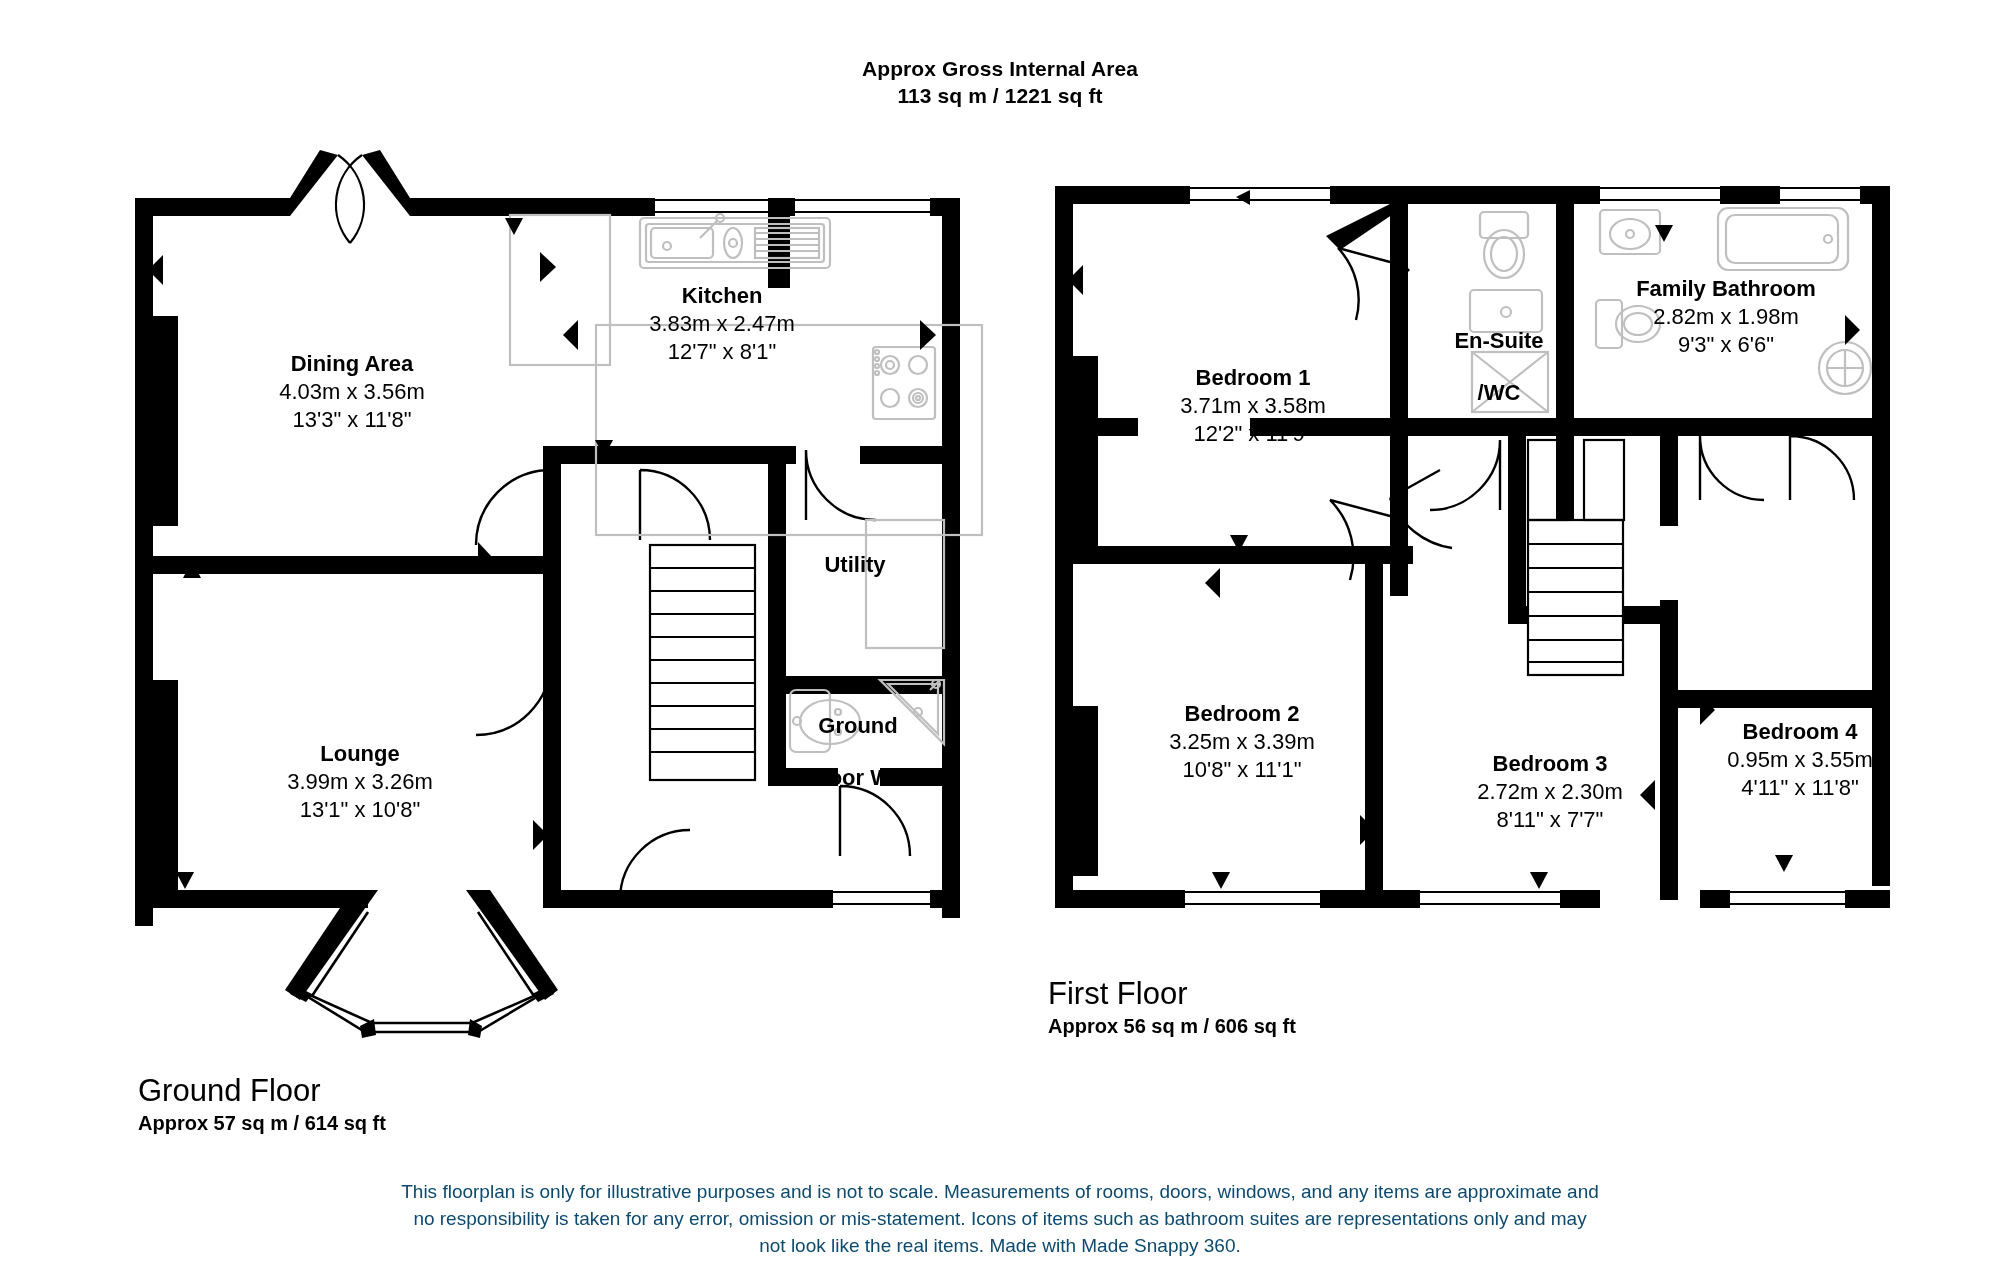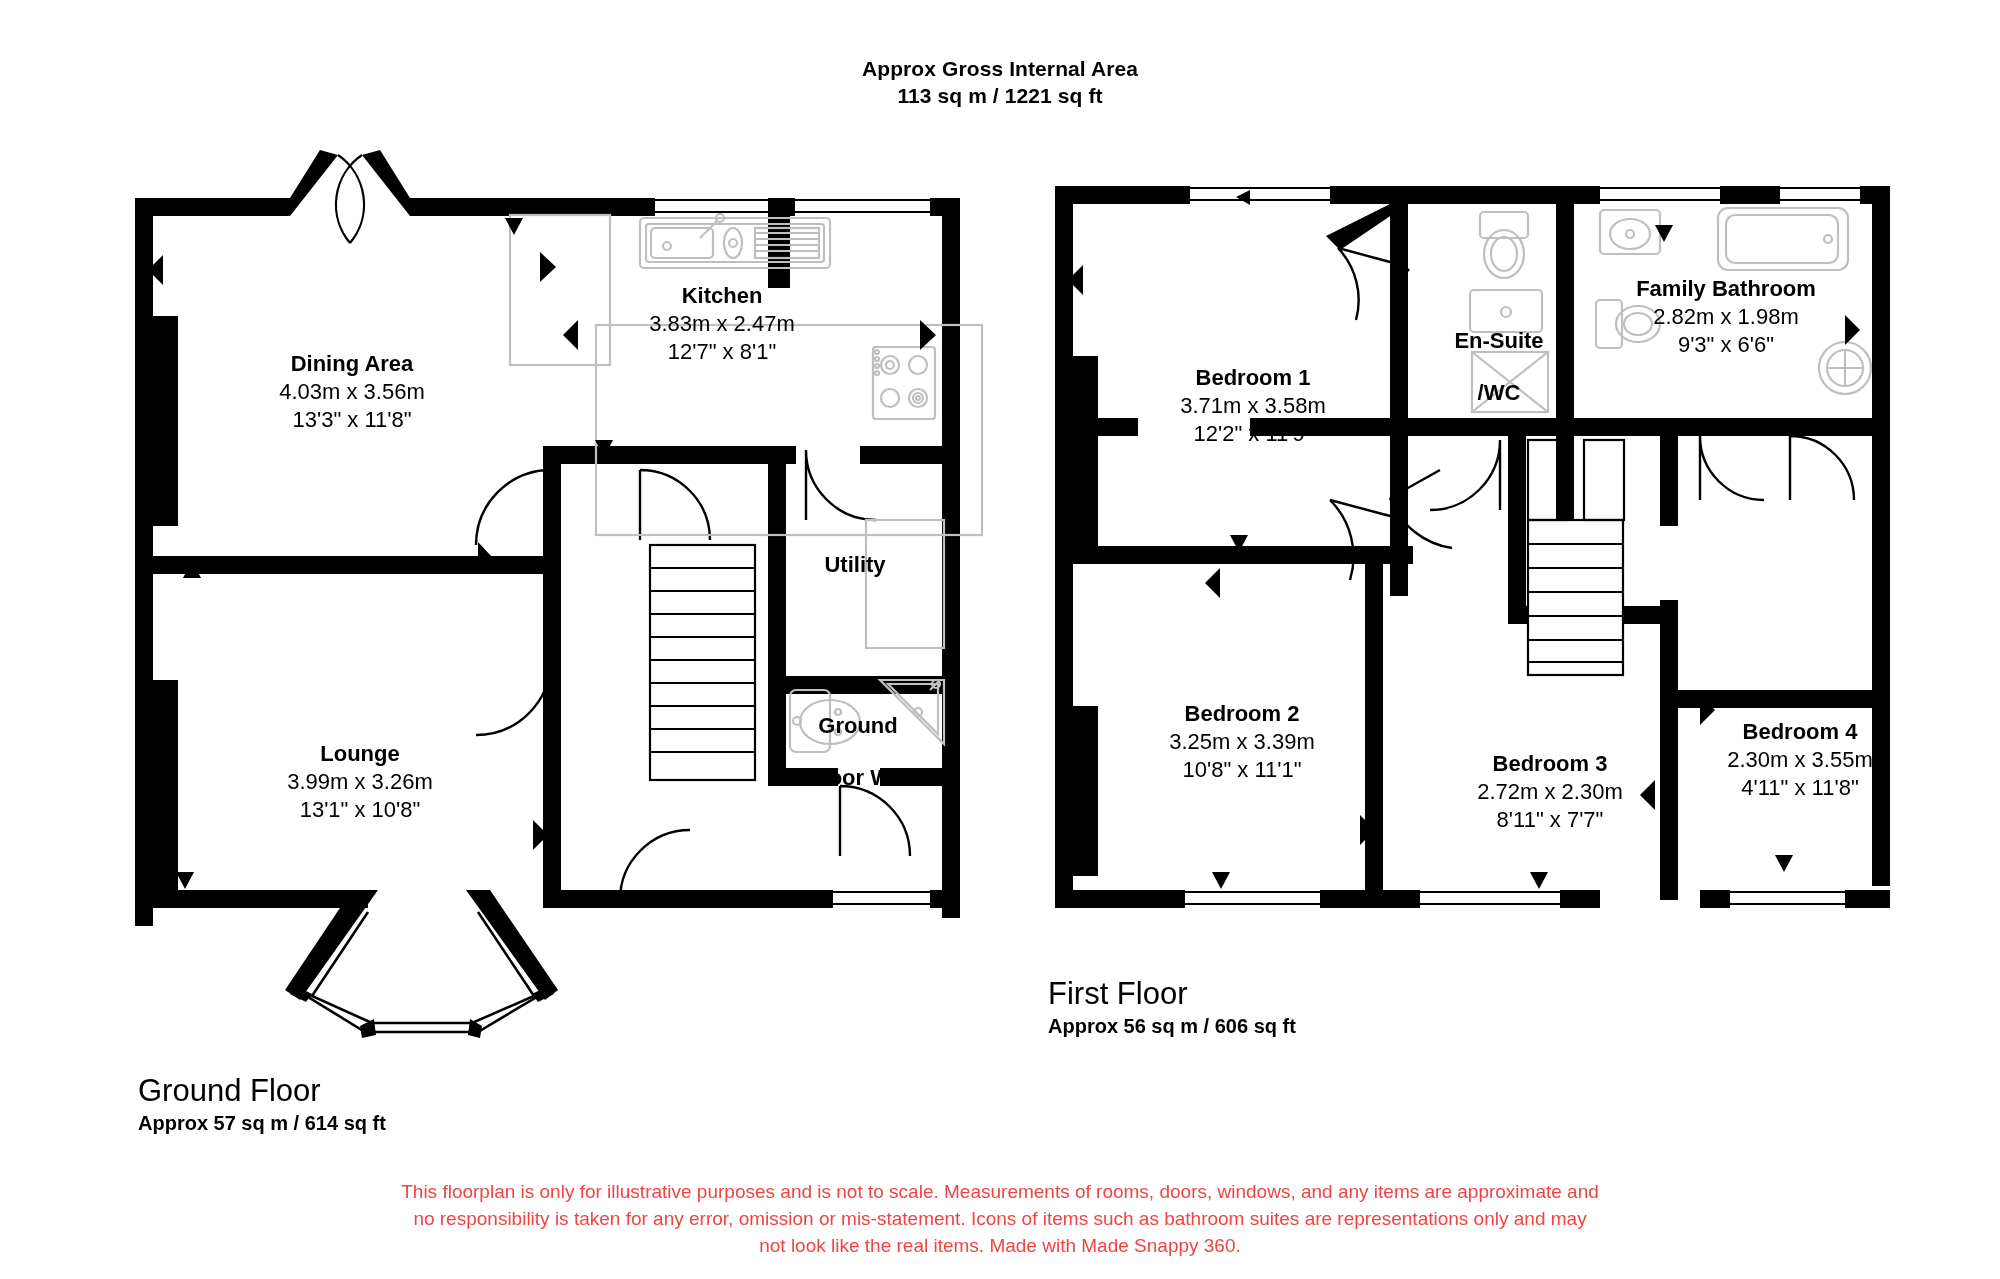--- a/index.html
+++ b/index.html
@@ -79,21 +79,21 @@
 
   #disclaimer {
     position: absolute;
     left: 400px;
     top: 1178px;
     width: 1200px;
     text-align: center;
     font-size: 19px;
     line-height: 27px;
     font-weight: normal;
-    color: #ef4444;
+    color: #0c4a6e;
   }
 </style>
 </head>
 <body>
 
 <div id="stage">
 
   <svg id="plan" viewBox="0 0 2000 1279" xmlns="http://www.w3.org/2000/svg">
 
     <g>
@@ -484,21 +484,21 @@
   </div>
 
   <div class="roomlabel" style="left:1550px; top:750px;">
     <div class="rl-name">Bedroom 3</div>
     <div class="rl-dm">2.72m x 2.30m</div>
     <div class="rl-dft">8'11" x 7'7"</div>
   </div>
 
   <div class="roomlabel" style="left:1800px; top:718px;">
     <div class="rl-name">Bedroom 4</div>
-    <div class="rl-dm">2.30m x 3.55m</div>
+    <div class="rl-dm">0.95m x 3.55m</div>
     <div class="rl-dft">4'11" x 11'8"</div>
   </div>
 
   <div class="floorcap" id="cap-ground">
     <div class="fc-name">Ground Floor</div>
     <div class="fc-area">Approx 57 sq m / 614 sq ft</div>
   </div>
 
   <div class="floorcap" id="cap-first">
     <div class="fc-name">First Floor</div>

